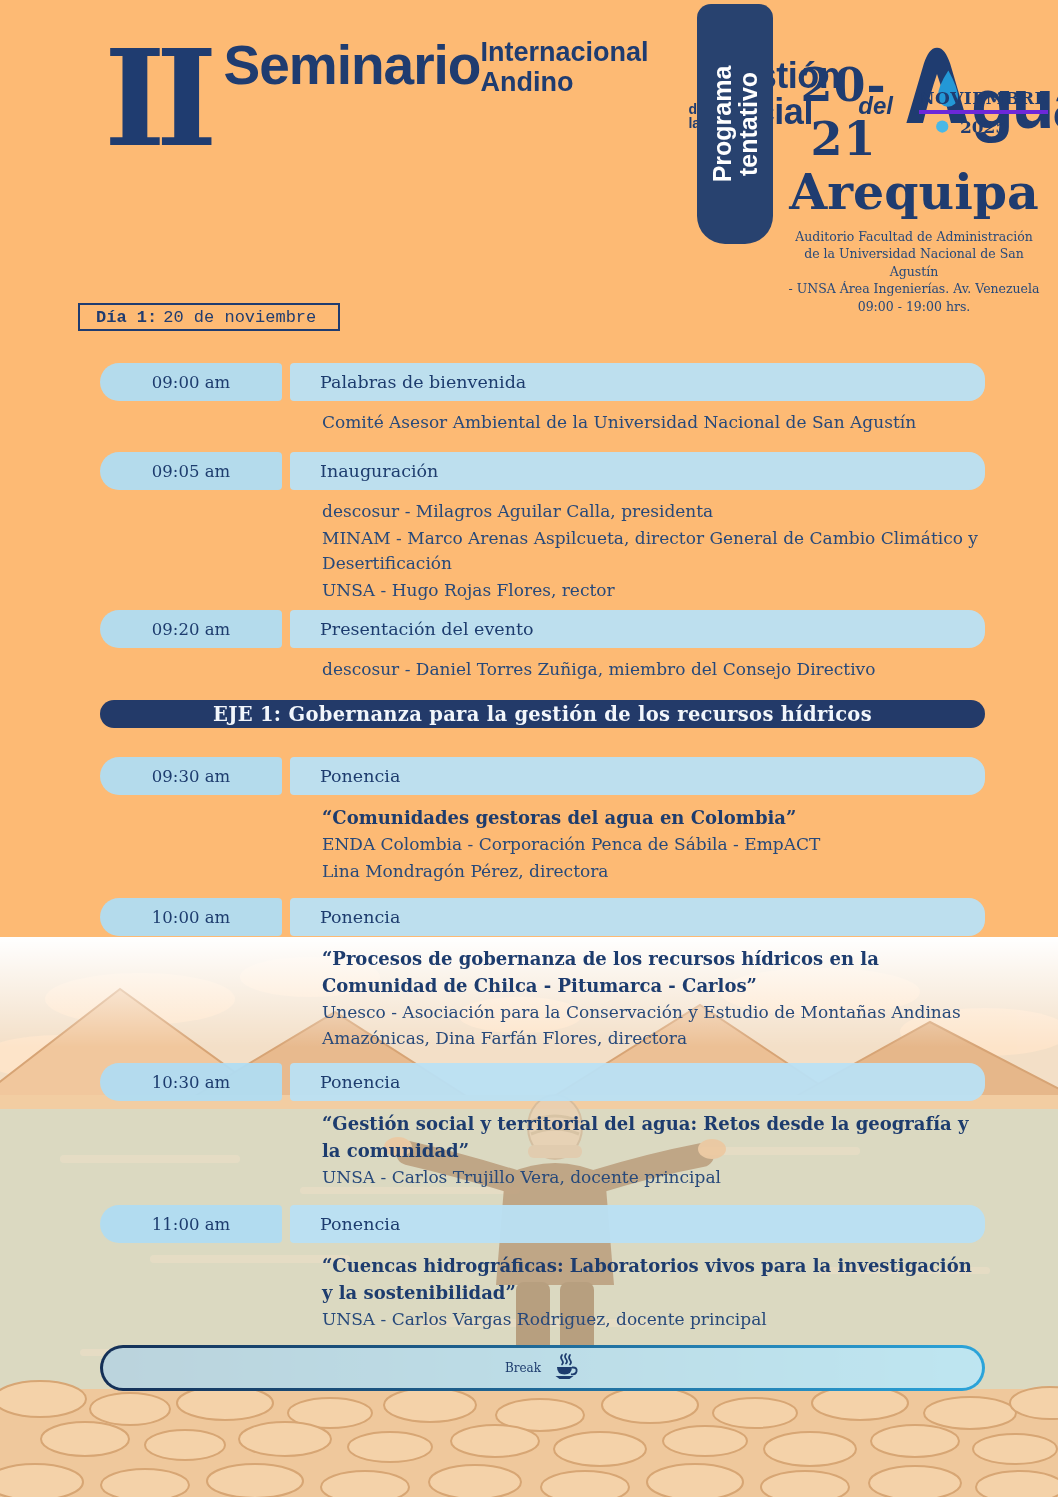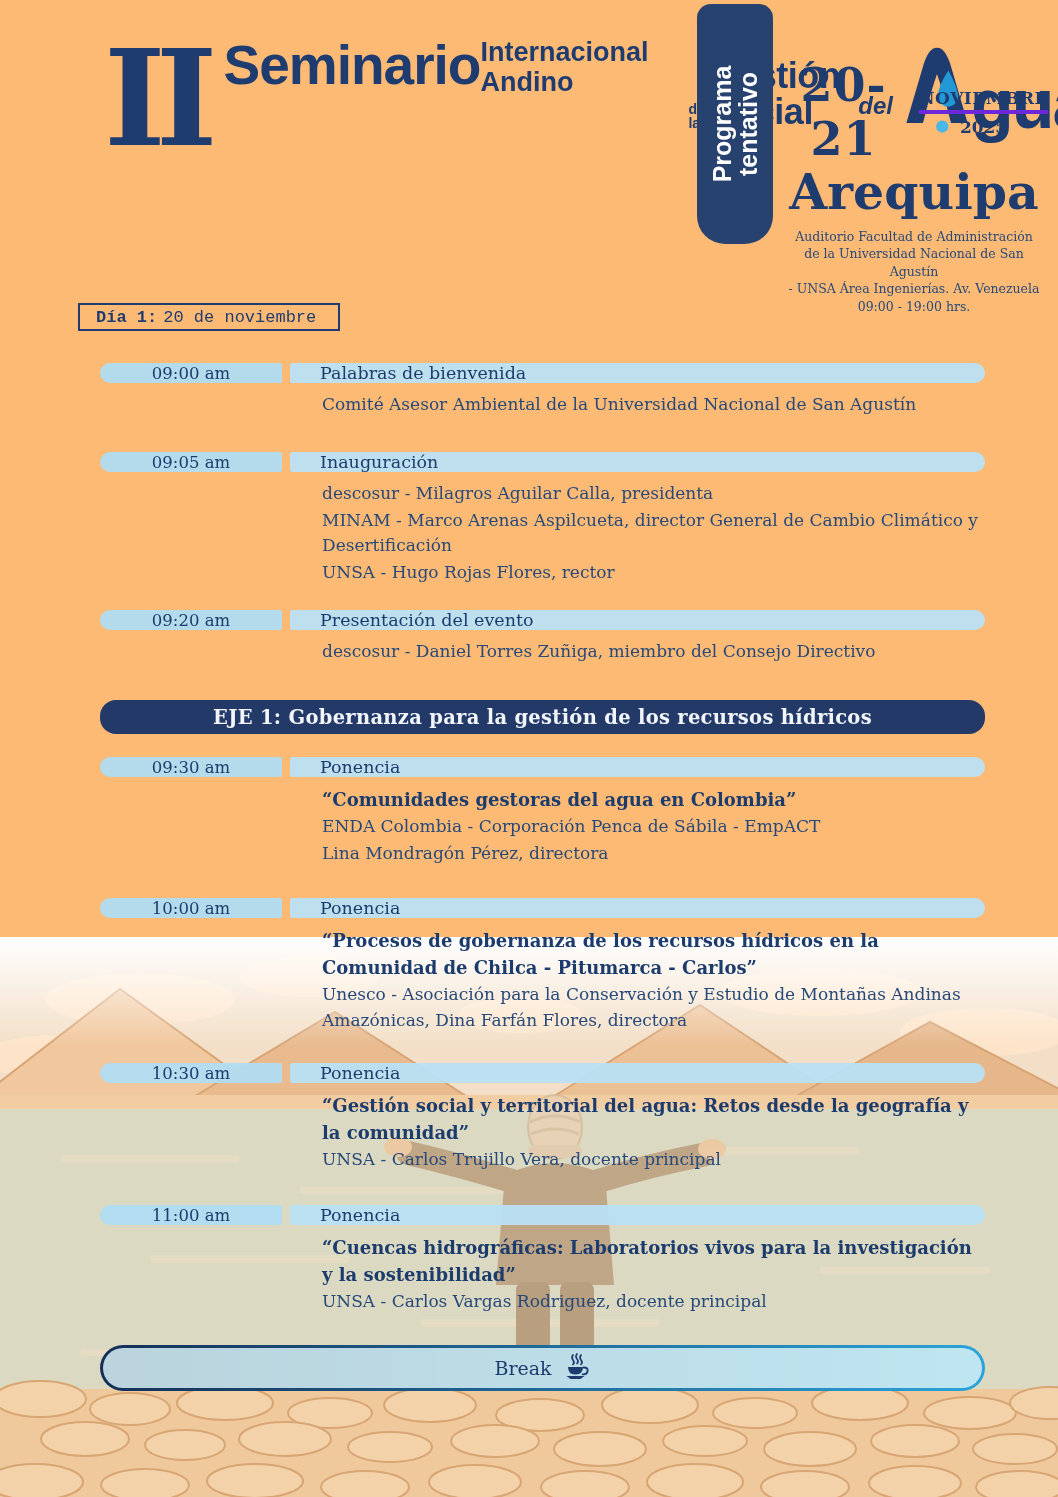--- a/index.html
+++ b/index.html
@@ -56,40 +56,40 @@
 
   
   .day-box { position:absolute; left:78px; top:303px; width:262px; height:28px;
              border:2.5px solid #1f3c70; box-sizing:border-box; display:flex;
              align-items:center; padding-left:16px;
              font-family:Liberation Mono, monospace; font-size:17px; color:#1f3c70; }
   .day-box .lbl { font-weight:bold; margin-right:6px; }
 
   
   .row, .eje-banner, .break-bar { position:absolute; left:100px; width:885px; }
-  .row-head { display:flex; height:20px; }
+  .row-head { display:flex; height:38px; }
   .time-pill { width:182px; background:rgba(176,220,242,.95);
                border-radius:19px 4px 4px 19px; display:flex; align-items:center;
                justify-content:center; font-size:16.5px; color:#1d3c6e; flex:none; }
   .title-bar { flex:1; margin-left:8px; background:rgba(185,224,244,.95);
                border-radius:4px 16px 16px 4px; display:flex; align-items:center;
                padding-left:30px; font-size:17.5px; color:#1d3c6e; }
   .row-details { margin:9px 0 0 222px; color:#27497a; }
   .row-details p { margin:0 0 1px; font-size:17px; line-height:25.5px; }
   .row-details p.bold { font-weight:bold; font-size:18px; line-height:27px; color:#1d3c6e; }
 
-  .eje-banner { top:700px; height:34px; background:#233a69; border-radius:16px;
+  .eje-banner { top:700px; height:28px; background:#233a69; border-radius:16px;
                 display:flex; align-items:center; justify-content:center;
                 color:#f2f6fb; font-weight:bold; font-size:19.5px; letter-spacing:.3px; }
 
   .break-bar { top:1345px; height:46px; border-radius:23px; box-sizing:border-box;
                background:linear-gradient(90deg,#142f56,#2ba4da); padding:3px; }
   .break-inner { width:100%; height:100%; border-radius:20px;
                  background:rgba(216,241,245,.85); display:flex; align-items:center;
-                 justify-content:center; gap:12px; font-size:19px; color:#1d3c6e; }
+                 justify-content:center; gap:12px; font-size:12px; color:#1d3c6e; }
 </style>
 </head>
 <body>
 
 <div class="page">
 
   <div class="bg-wrap">
     <svg width="1058" height="560" viewBox="0 0 1058 560" xmlns="http://www.w3.org/2000/svg">
       <rect x="0" y="0" width="1058" height="170" fill="#eef7fa"></rect>
       <g fill="#ffffff" opacity=".9">

